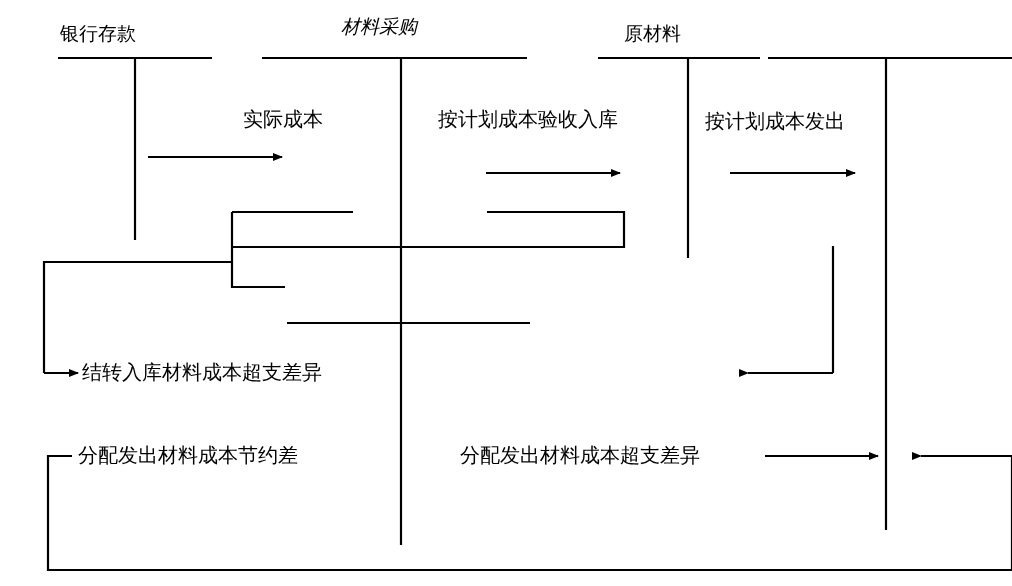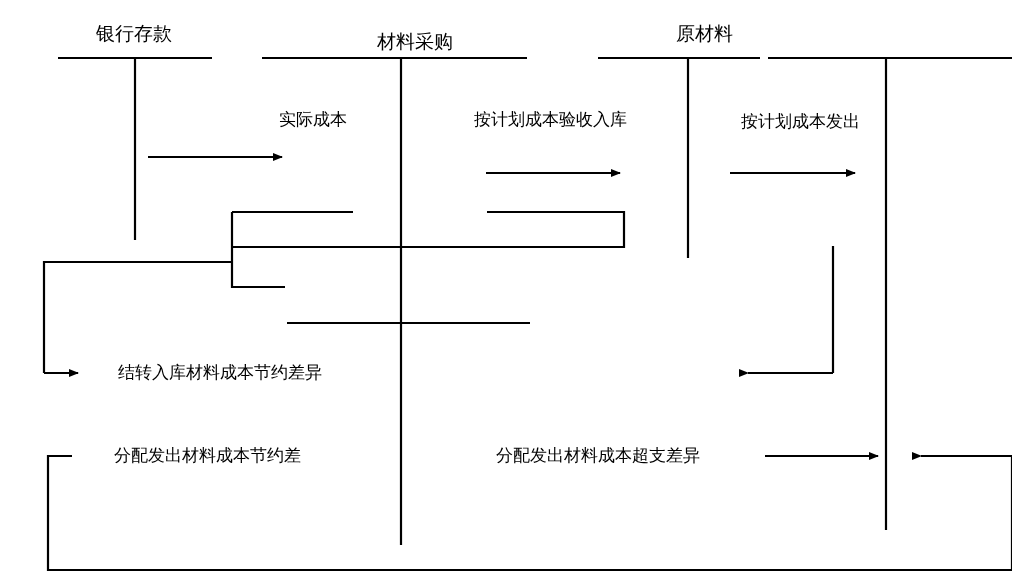--- a/index.html
+++ b/index.html
@@ -22,27 +22,26 @@
     width: 1012px;
     height: 586px;
   }
   .label {
     position: absolute;
     white-space: nowrap;
     color: #000000;
     font-size: 19px;
     line-height: 22px;
     font-family: "DejaVu Sans", "Liberation Sans", sans-serif;
-    margin-left: 36px;
   }
   .t-account-title {
     font-size: 19px;
   }
   .flow-label {
-    font-size: 17px;
+    font-size: 20px;
   }
 </style>
 </head>
 <body>
 
 <div id="canvas">
 
   <svg id="svg-layer" viewBox="0 0 1012 586" xmlns="http://www.w3.org/2000/svg">
     <defs>
       <marker id="arrow" markerWidth="10" markerHeight="8" refX="9" refY="4" orient="auto" markerUnits="userSpaceOnUse">
@@ -113,32 +112,32 @@
     </g>
 
     <g stroke="#000000" stroke-width="2.2" fill="none">
       <polyline points="1012,456 921,456" marker-end="url(#arrow-left)"></polyline>
       <polyline points="1012,456 1012,570 48,570 48,456 72,456"></polyline>
     </g>
   </svg>
 
   <div class="label t-account-title" style="left:60px; top:22px;">银行存款</div>
 
-  <div class="label t-account-title" style="left:341px; top:30px;">材料采购</div>
+  <div class="label t-account-title" style="left:341px; top:15px;font-style:italic;">材料采购</div>
 
-  <div class="label t-account-title" style="left:640px; top:22px;">原材料</div>
+  <div class="label t-account-title" style="left:624px; top:22px;">原材料</div>
 
 
 
   <div class="label flow-label" style="left:243px; top:108px;">实际成本</div>
 
   <div class="label flow-label" style="left:438px; top:108px;text-align:right;">按计划成本验收入库</div>
 
   <div class="label flow-label" style="left:705px; top:110px;">按计划成本发出</div>
 
-  <div class="label flow-label" style="left:82px; top:361px;">结转入库材料成本节约差异</div>
+  <div class="label flow-label" style="left:82px; top:361px;">结转入库材料成本超支差异</div>
 
 
   <div class="label flow-label" style="left:78px; top:444px;">分配发出材料成本节约差</div>
 
   <div class="label flow-label" style="left:460px; top:444px;">分配发出材料成本超支差异</div>
 
 </div>
 
 </body></html>

